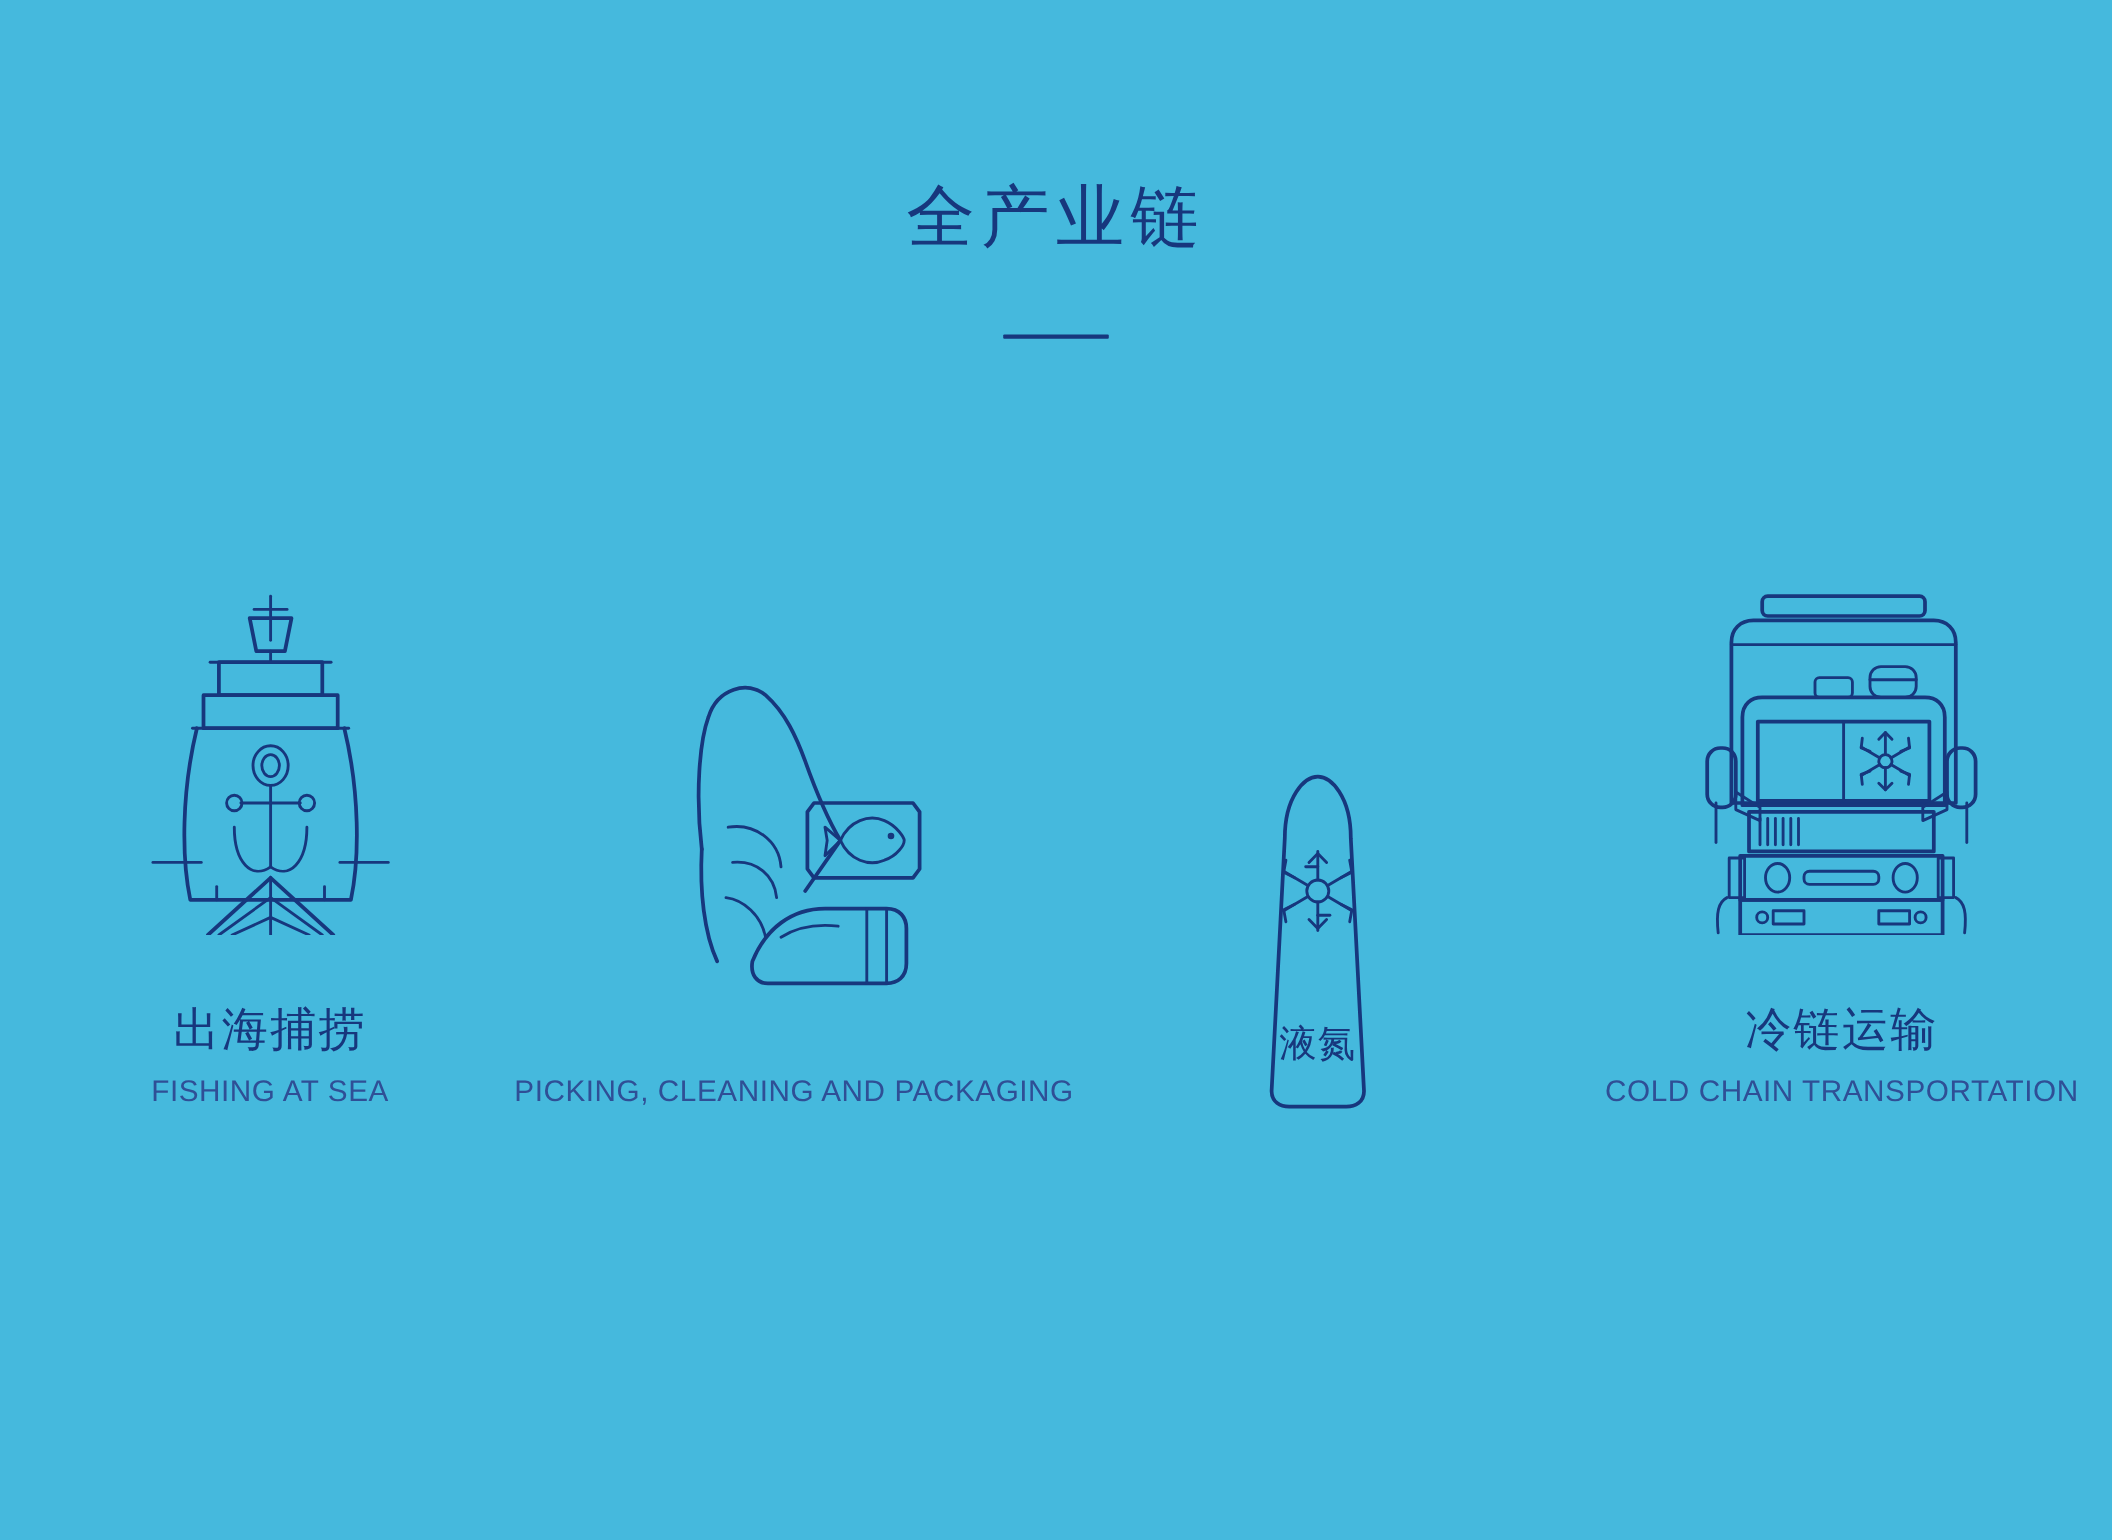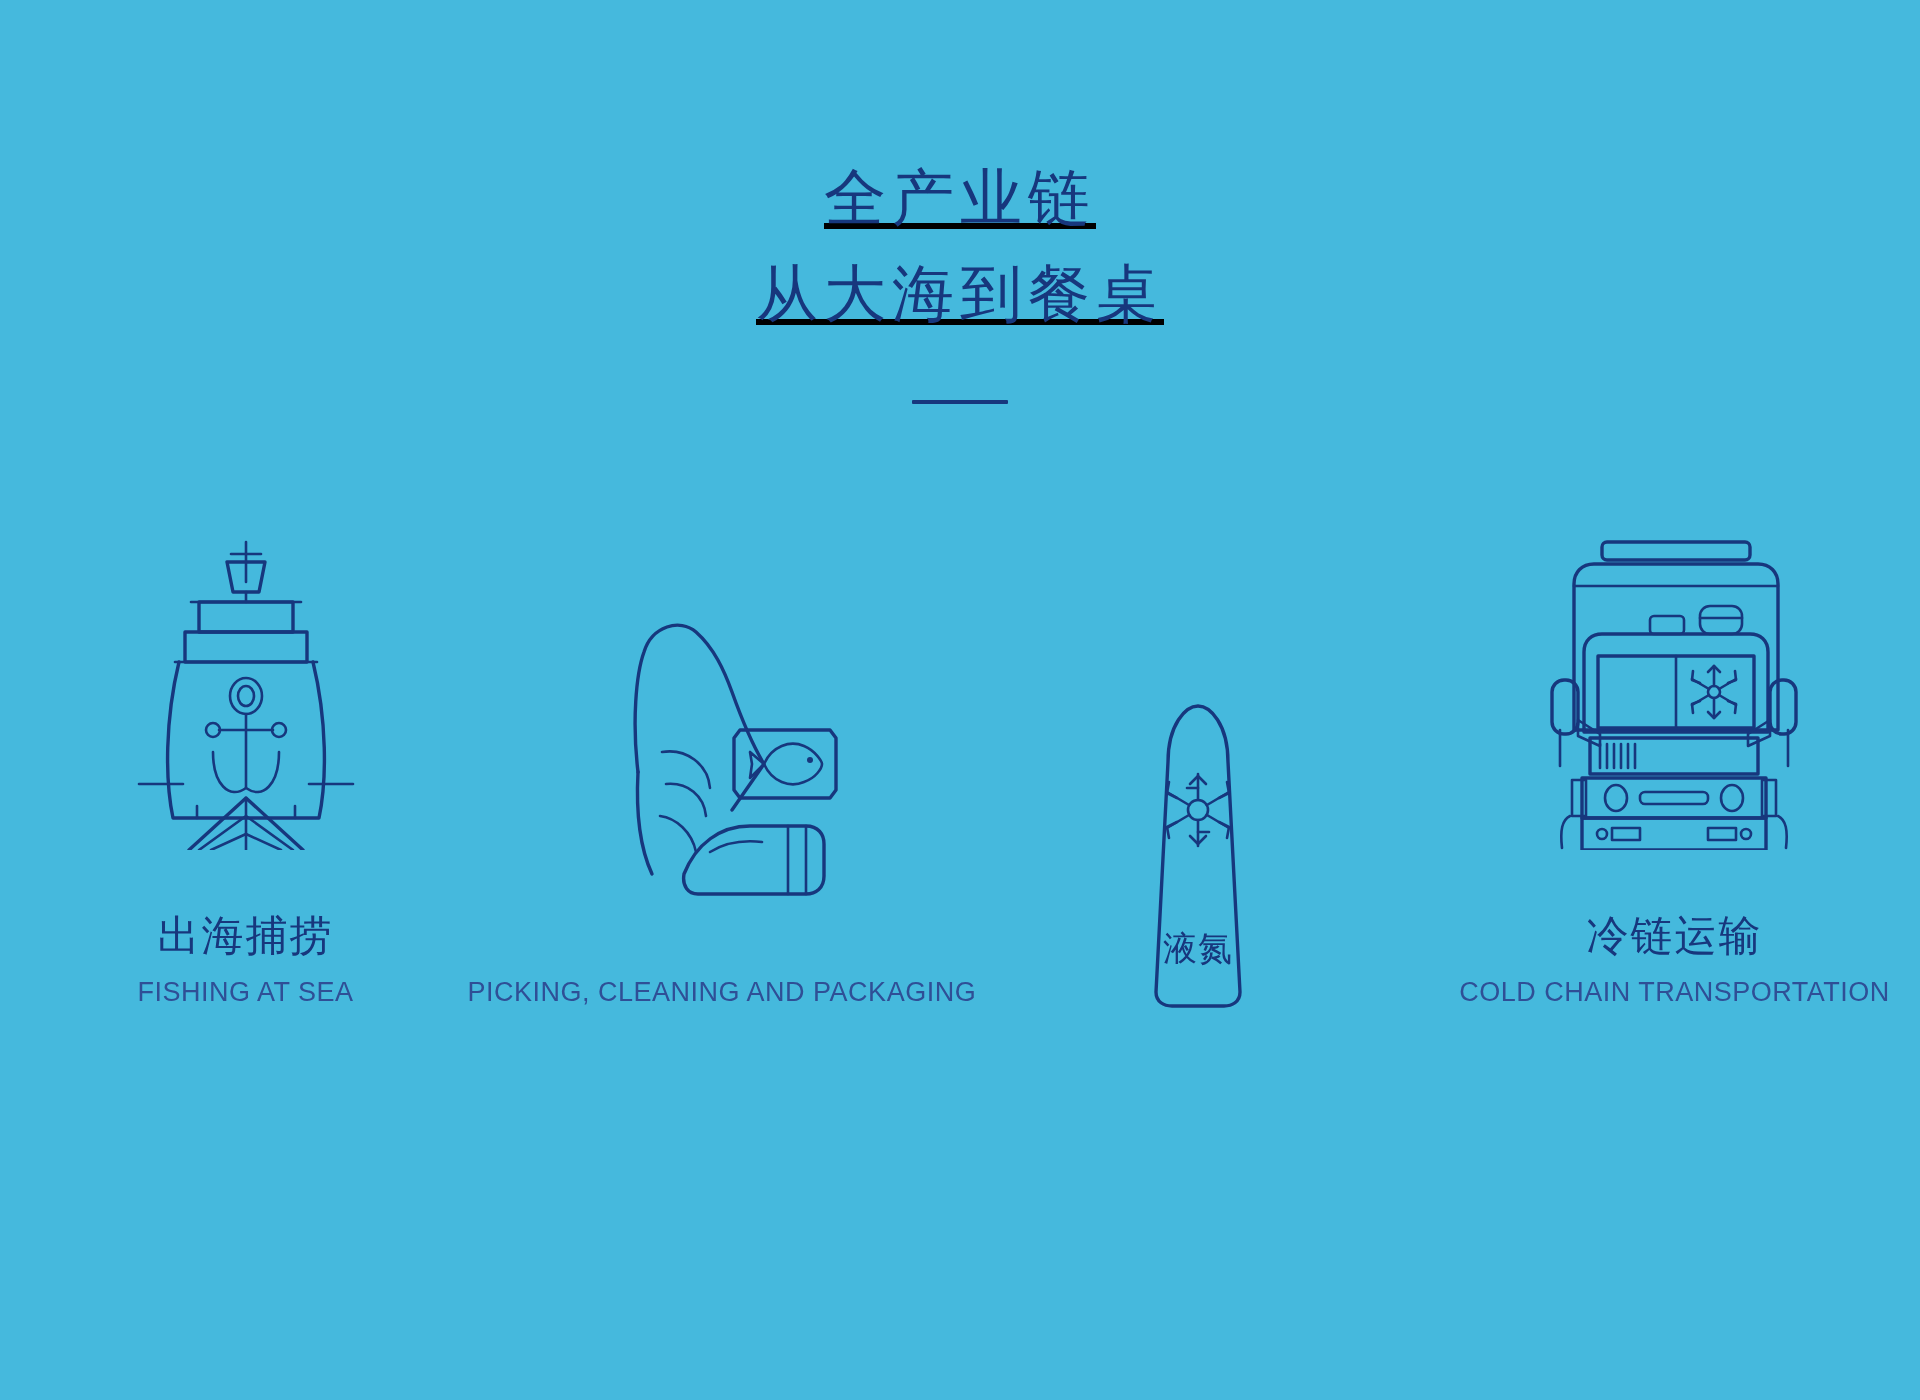--- a/index.html
+++ b/index.html
@@ -16,21 +16,20 @@
     position:relative;
   }
 
   
   .heading {
     position:absolute;
     left:0;
     top:150px;
     width:1920px;
     text-align:center;
-    text-decoration:underline;
   }
 
   .heading-line {
     font-family:"Liberation Serif", serif;
     color:#17377d;
     font-size:62px;
     line-height:96px;
     letter-spacing:6px;
     font-weight:400;
     white-space:nowrap;
@@ -105,21 +104,20 @@
     font-family:"Liberation Sans", sans-serif;
     font-size:34px;
     letter-spacing:1px;
   }
 </style>
 </head>
 <body>
 
 <div class="heading">
   <div class="heading-line">全产业链</div>
-  <div class="heading-line">从大海到餐桌</div>
   <div class="heading-rule"></div>
 </div>
 
 <div class="steps">
 
   <div class="step">
     <div class="step-art">
       <svg width="230" height="320" viewBox="0 0 230 320">
 
         <line class="ln-thin" x1="115" y1="12" x2="115" y2="52"></line>

